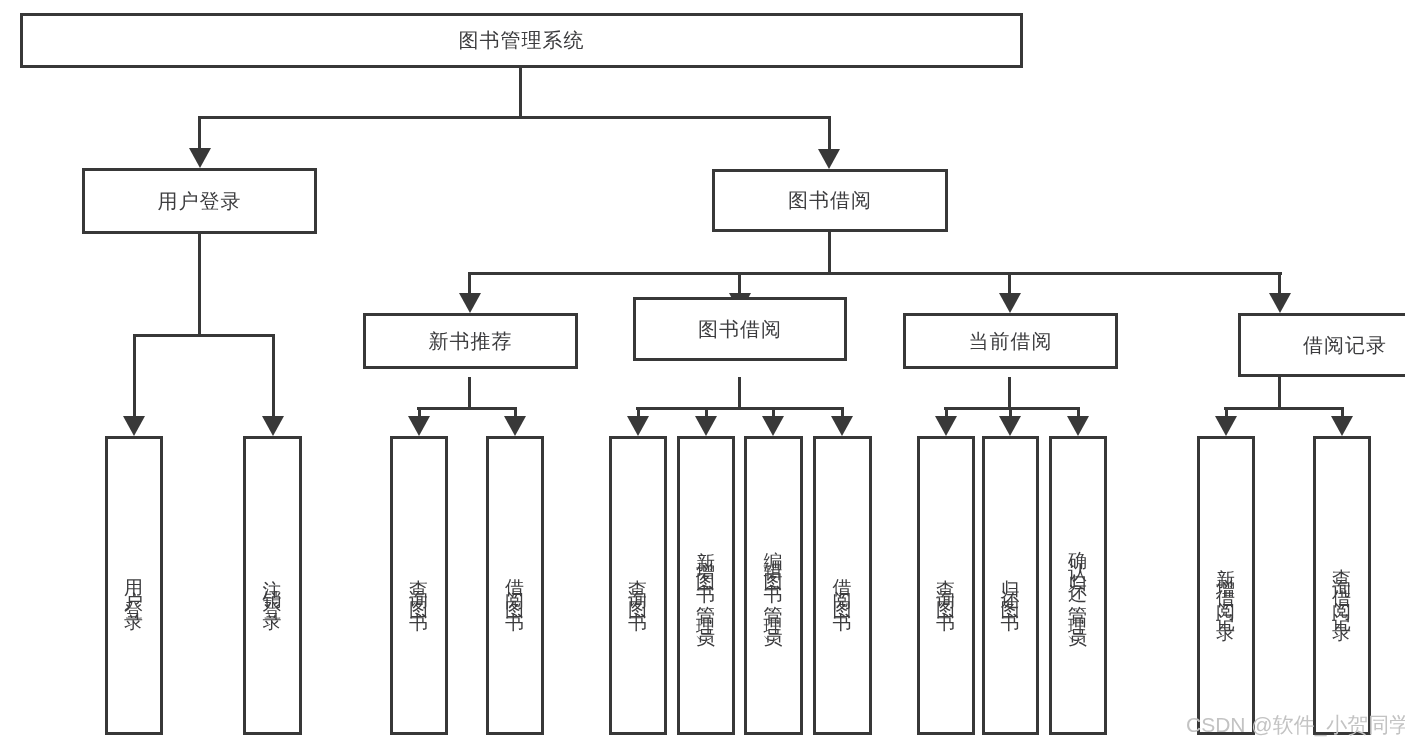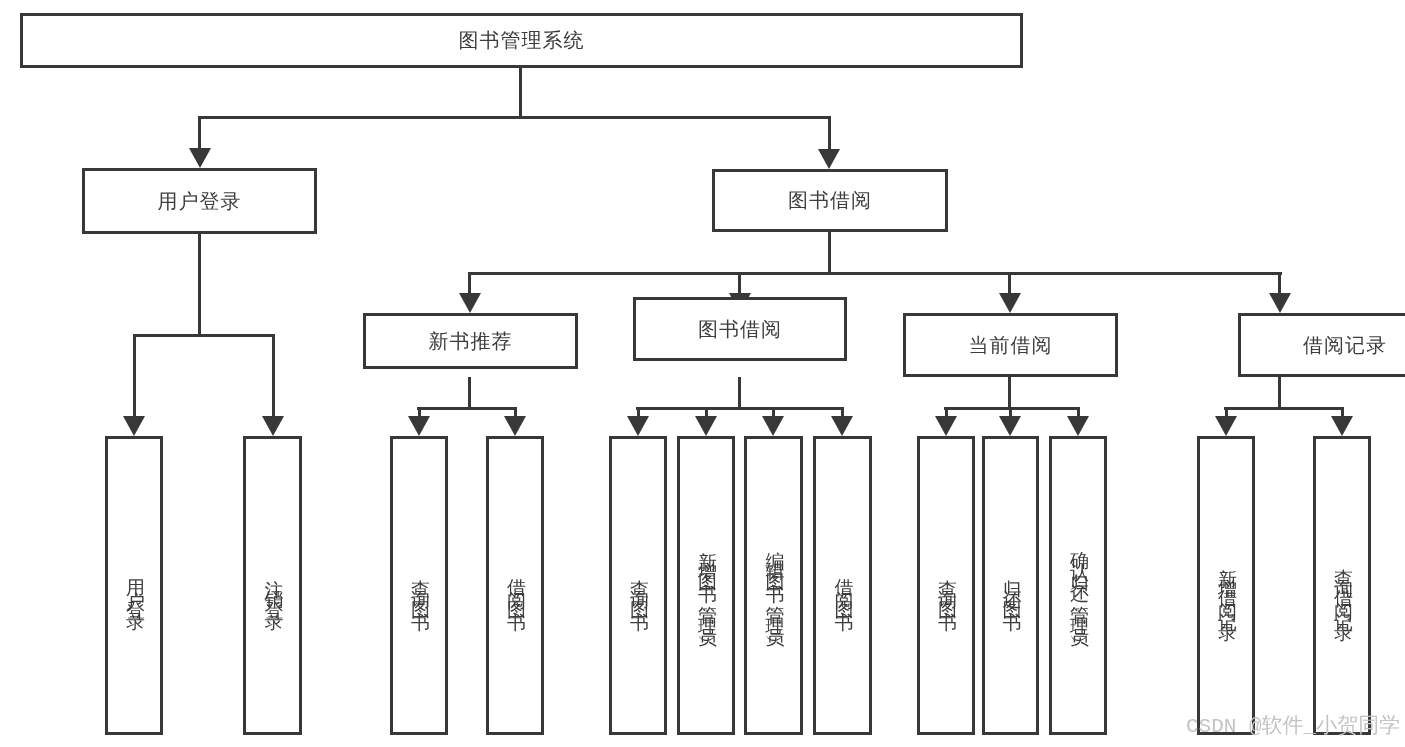--- a/index.html
+++ b/index.html
@@ -9,21 +9,21 @@
     --background: #ffffff;
   }
   * { box-sizing: border-box; }
   html, body { margin: 0; padding: 0; background: #fff; }
   .canvas {
     position: relative;
     width: 1405px;
     height: 747px;
     background: var(--background);
     overflow: hidden;
-    font-family: Liberation Mono, monospace;
+    font-family: Liberation Sans, sans-serif;
     color: var(--text);
   }
   .line {
     position: absolute;
     background: var(--line);
   }
   .ah {
     position: absolute;
     width: 0; height: 0;
     border-left: 11px solid transparent;
@@ -146,21 +146,21 @@
   <div class="node" style="left:712px;top:169px;width:236px;height:63px">
     <span>图书借阅</span>
   </div>
 
   <div class="node" style="left:363px;top:313px;width:215px;height:56px">
     <span>新书推荐</span>
   </div>
   <div class="node" style="left:633px;top:297px;width:214px;height:64px">
     <span>图书借阅</span>
   </div>
-  <div class="node" style="left:903px;top:313px;width:215px;height:64px">
+  <div class="node" style="left:903px;top:313px;width:215px;height:56px">
     <span>当前借阅</span>
   </div>
   <div class="node" style="left:1238px;top:313px;width:214px;height:64px">
     <span>借阅记录</span>
   </div>
 
   <div class="leaf" style="left:105px;top:436px;width:58px;height:299px">
     <span class="vlbl">用户登录</span>
   </div>
   <div class="leaf" style="left:243px;top:436px;width:59px;height:299px">

